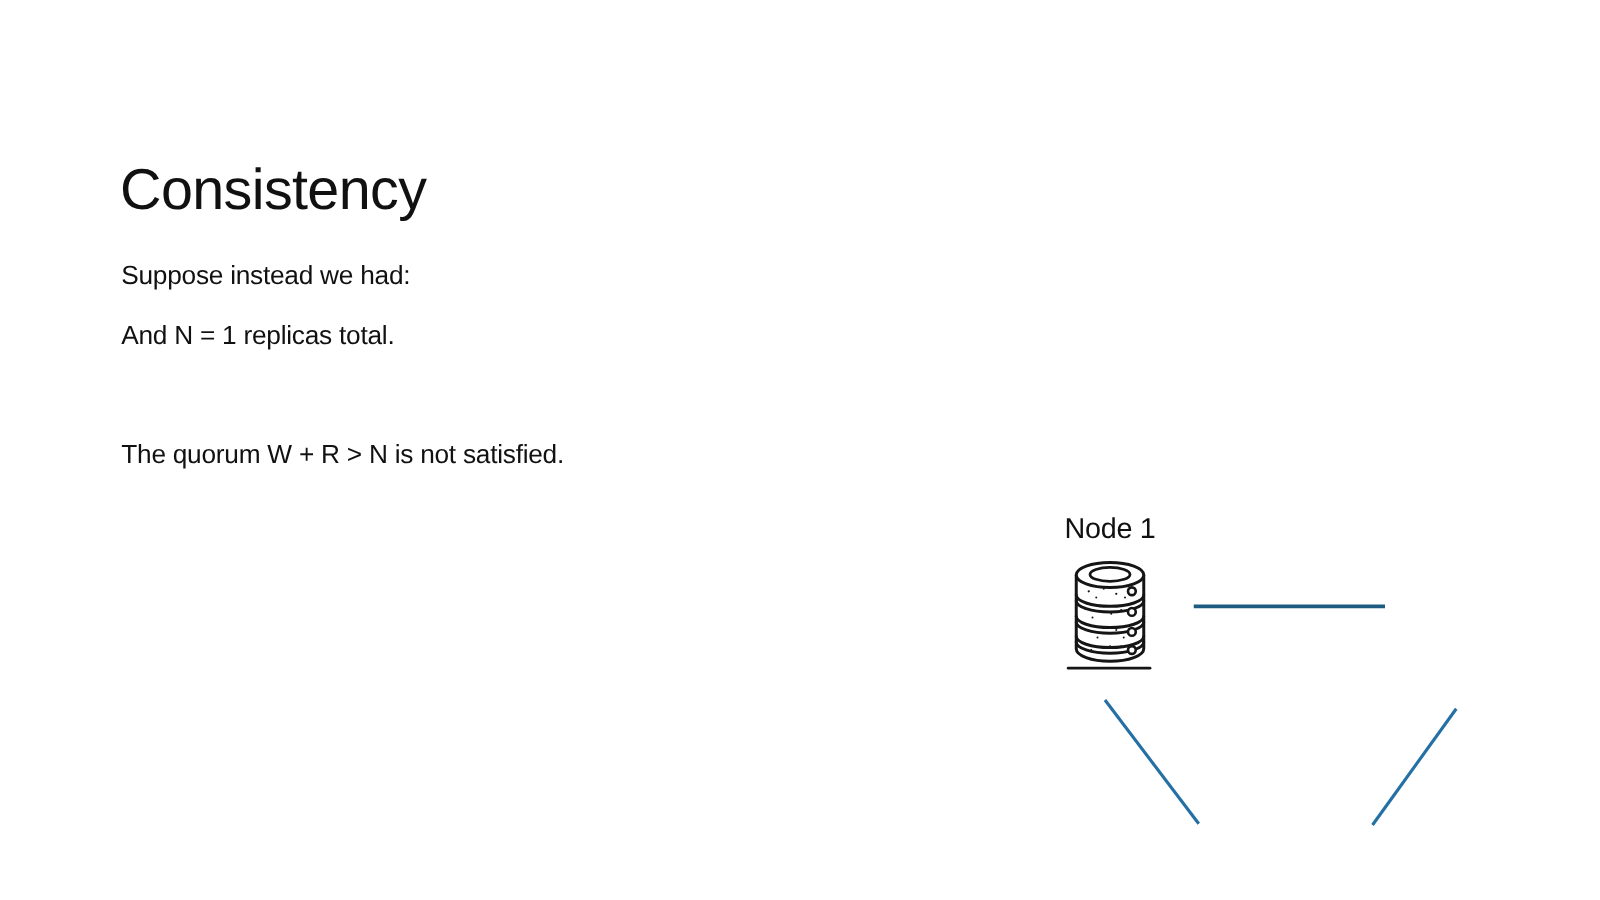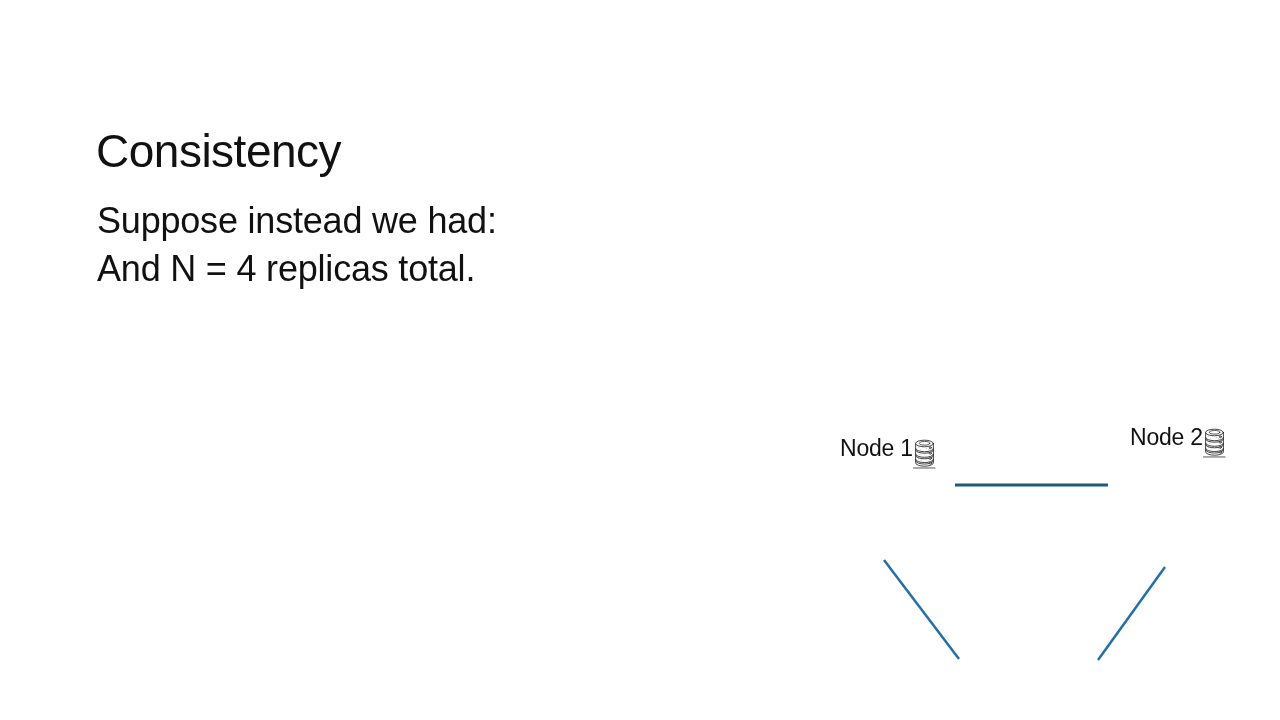--- a/index.html
+++ b/index.html
@@ -23,37 +23,37 @@
   .title{
     position:absolute;left:96px;top:78px;
     margin:0;
     font-size:46px;font-weight:500;letter-spacing:-0.5px;
     line-height:1.1;color:var(--text);
   }
 
   .body-text{position:absolute;left:97px;top:149px;width:620px;}
   .body-text p{
     margin:0;
-    font-size:36px;font-weight:400;letter-spacing:-0.2px;
+    font-size:21px;font-weight:400;letter-spacing:-0.2px;
     line-height:47.5px;
     white-space:pre-wrap;
     color:var(--text);
   }
   .body-text p.conclusion{margin-top:47.5px;}
 
   .connectors{
     position:absolute;left:0;top:0;width:1280px;height:720px;
     pointer-events:none;
   }
   .conn-h{stroke:var(--connector-horizontal);stroke-width:3;}
   .conn-d{stroke:var(--connector-diagonal);stroke-width:2.5;}
 
   .node{
     position:absolute;
-    display:flex;flex-direction:row;align-items:center;
+    display:flex;flex-direction:column;align-items:center;
     width:96px;
   }
   .node-label{
     font-size:23px;letter-spacing:-0.2px;color:var(--text);
     line-height:26px;margin-bottom:12px;white-space:nowrap;
   }
   .db{width:70px;height:90px;display:block;}
 
   .node1{left:840px;top:361px;}
   .node2{left:1130px;top:350px;}
@@ -61,21 +61,22 @@
 </style>
 </head>
 <body>
 
 <main class="slide">
 
   <h1 class="title">Consistency</h1>
 
   <section class="body-text">
     <p>Suppose instead we had:</p>
-    <p>And N = 4 replicas total.</p>
+    <p>And N = 1 replicas total.</p>
+    <p class="conclusion">The quorum W + R &gt; N is not satisfied.</p>
   </section>
 
   <svg class="connectors" viewBox="0 0 1280 720" width="1280" height="720" aria-hidden="true">
     <line class="conn-h" x1="955" y1="437" x2="1108" y2="437"></line>
     <line class="conn-d" x1="884" y1="512" x2="959" y2="611"></line>
     <line class="conn-d" x1="1165" y1="519" x2="1098" y2="612"></line>
   </svg>
 
   <svg width="0" height="0" style="position:absolute" aria-hidden="true">
     <defs>
@@ -124,21 +125,15 @@
     </defs>
   </svg>
 
   <div class="node node1">
     <div class="node-label">Node 1</div>
     <svg class="db" viewBox="0 0 70 90">
       <use href="#db-icon" xlink:href="#db-icon"></use>
     </svg>
   </div>
 
-  <div class="node node2">
-    <div class="node-label">Node 2</div>
-    <svg class="db" viewBox="0 0 70 90">
-      <use href="#db-icon" xlink:href="#db-icon"></use>
-    </svg>
-  </div>
 
 
 </main>
 
 </body></html>

